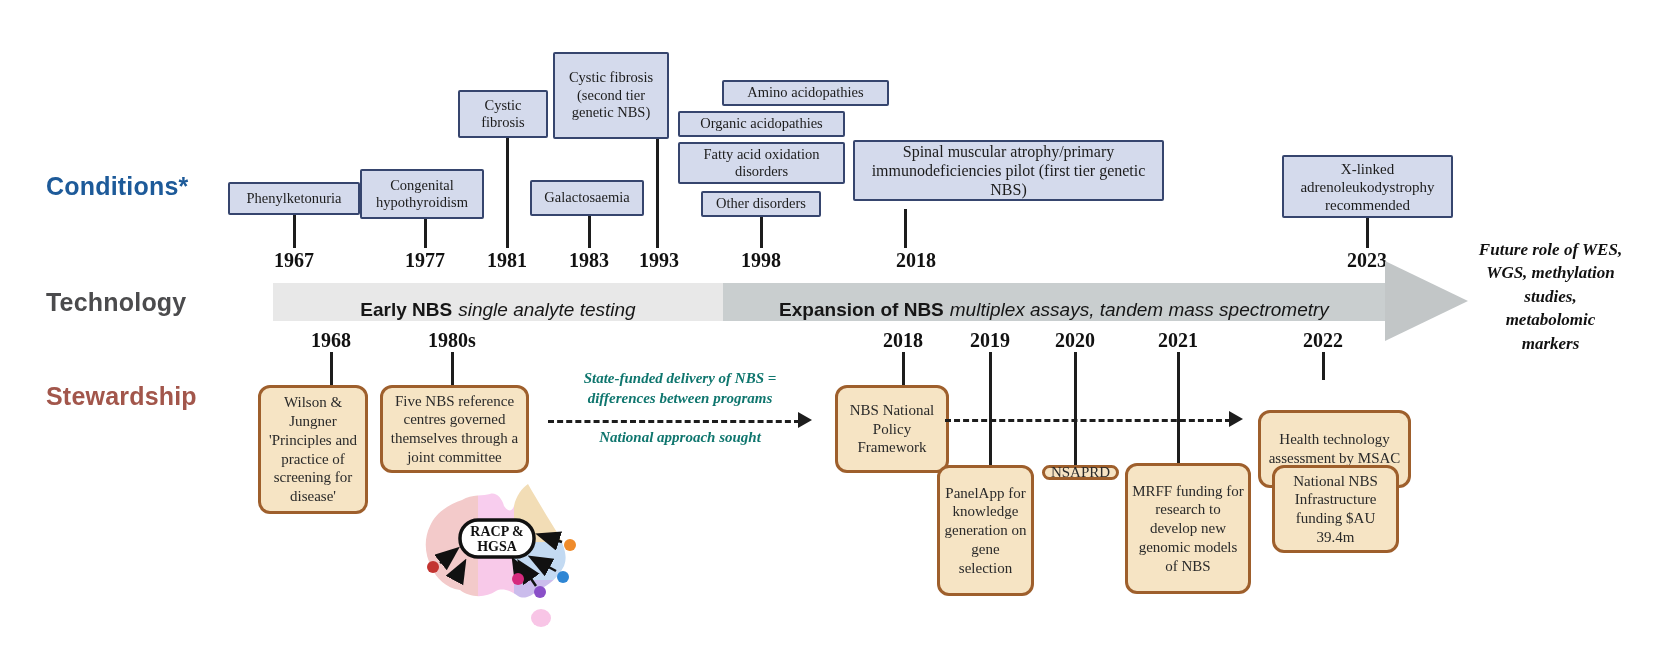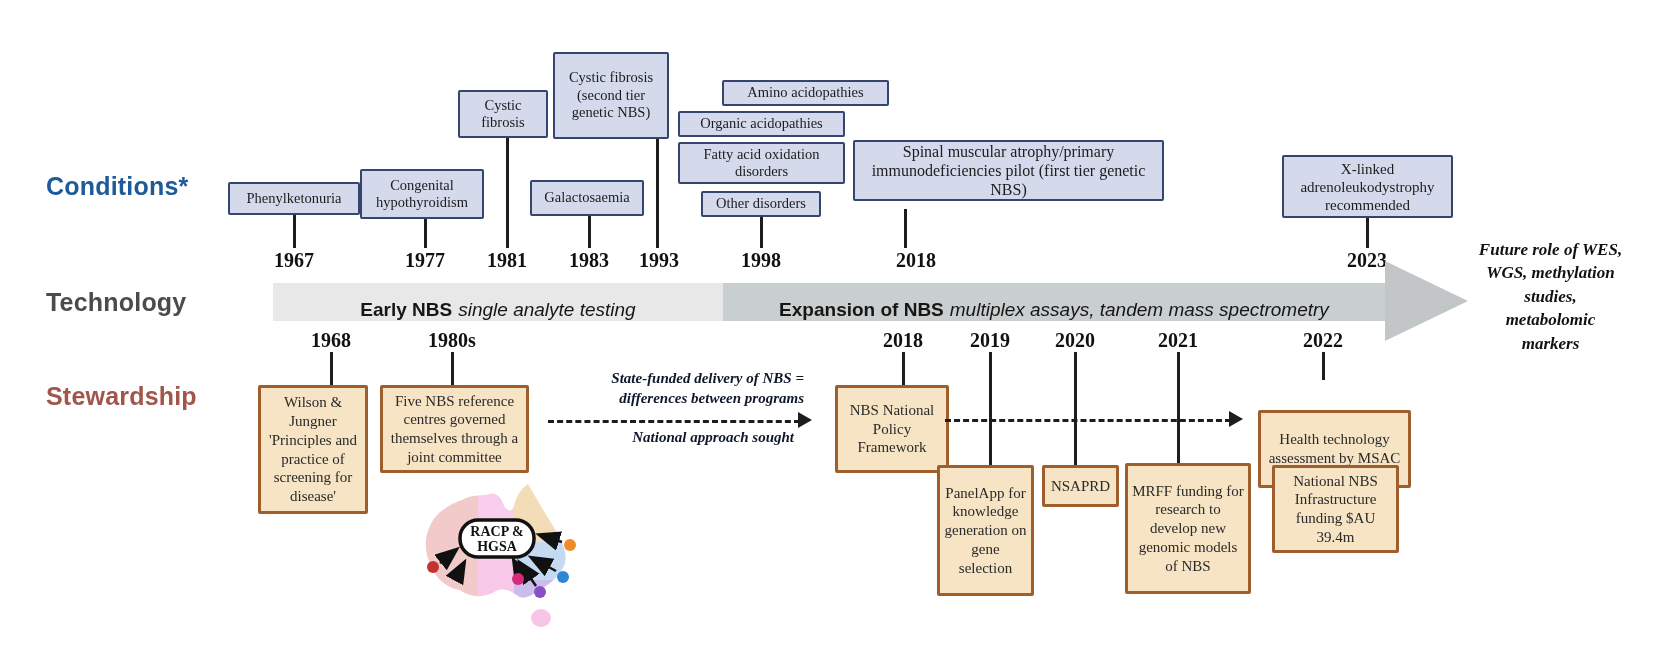--- a/index.html
+++ b/index.html
@@ -11,22 +11,22 @@
   .rowlabel {
     position:absolute; font:bold 25px "Liberation Sans", sans-serif; letter-spacing:0.2px;
   }
   .cbox {
     position:absolute; display:flex; align-items:center; justify-content:center;
     text-align:center; background:#d4daec; border:2.5px solid #36456e; border-radius:2px;
     font:14.5px/1.2 "Liberation Serif", serif; color:#1c1c1c; padding:1px 3px;
   }
   .sbox {
     position:absolute; display:flex; align-items:center; justify-content:center;
-    text-align:center; background:#f6e4c4; border:3px solid #9e5f2c; border-radius:2px;
-    font:15px/1.25 "Liberation Serif", serif; color:#2a2a2a; padding:18px 4px;
+    text-align:center; background:#f6e4c4; border:3px solid #9e5f2c; border-radius:12px;
+    font:15px/1.25 "Liberation Serif", serif; color:#2a2a2a; padding:4px 4px;
   }
   .vline { position:absolute; width:2.5px; background:#1d1d1d; }
   .year {
     position:absolute; width:80px; text-align:center;
     font:bold 20px/1 "Liberation Serif", serif; color:#111;
   }
   .bar-seg {
     position:absolute; top:283px; height:38px; display:flex; align-items:flex-end;
     justify-content:center; font:19px "Liberation Sans", sans-serif; color:#161616;
     white-space:nowrap;
@@ -38,21 +38,21 @@
     border-top:40px solid transparent; border-bottom:40px solid transparent;
     border-left:83px solid #c2c6c7;
   }
   .dash { position:absolute; border-top:3px dashed #1d1d1d; }
   .dashhead {
     position:absolute; width:0; height:0;
     border-top:8px solid transparent; border-bottom:8px solid transparent;
     border-left:14px solid #1d1d1d;
   }
   .note {
-    position:absolute; text-align:right; color:#0f172a;
+    position:absolute; text-align:center; color:#0f766e;
     font:italic bold 15px/1.3 "Liberation Serif", serif;
   }
   .future {
     position:absolute; text-align:center; color:#111;
     font:italic bold 17px/1.38 "Liberation Serif", serif;
   }
   .map-label { font:bold 14px "Liberation Serif", serif; fill:#111; }
 </style>
 </head>
 <body>

